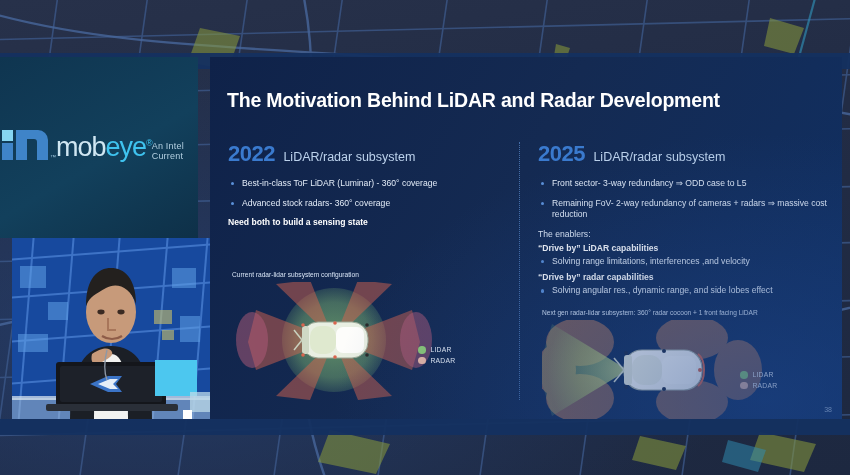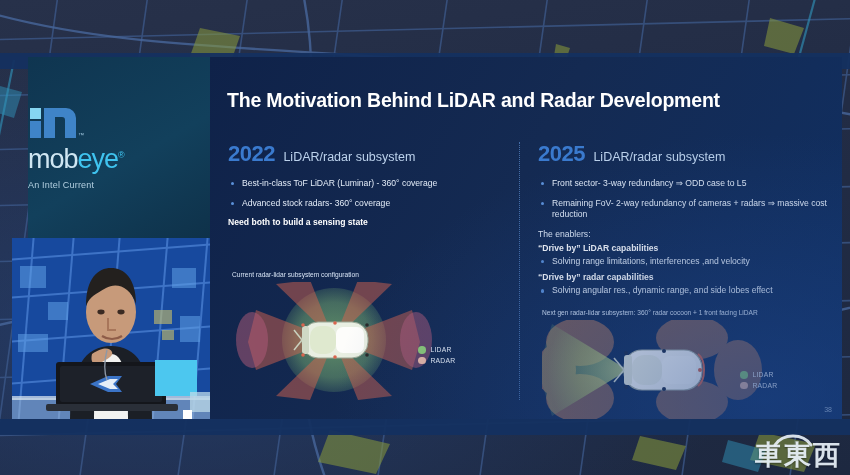--- a/index.html
+++ b/index.html
@@ -96,25 +96,25 @@
   .lg-left  { left: 186px; top: 75px; }
   .lg-right { left: 198px; top: 62px; }
 
   .page-no {
     position: absolute; right: 10px; bottom: 6px;
     font-size: 7px; color: #9fb4d0;
   }
 
   
   .logo-card {
-    position: absolute; left: 28px; top: 57px;
+    position: absolute; left: 0; top: 57px;
     width: 198px; height: 181px;
     background: linear-gradient(150deg,#0f3550 0%, #12405c 55%, #0e3048 100%);
-    display: flex; flex-direction: column;
-    align-items: flex-start; justify-content: center;
+    display: flex; 
+    align-items: center; justify-content: center;
   }
   .me-mark { position: relative; width: 56px; height: 34px; margin-bottom: 6px; }
   .me-word {
     font-size: 27px; font-weight: 300; letter-spacing: -1px;
     line-height: 1; white-space: nowrap;
   }
   .me-word .mob { color: #cfe6f2; }
   .me-word .eye { color: #3fc3ef; }
   .me-word .reg { font-size: 9px; vertical-align: super; color: #3fc3ef; }
   .me-tag { font-size: 9px; color: #b3cfe0; margin-top: 7px; letter-spacing: .2px; }
@@ -417,20 +417,14 @@
         <div class="legend-row">
           <span class="legend-dot" style="background:#e9b9a7"></span>
           <span class="legend-label">RADAR</span>
         </div>
       </div>
     </div>
 
     <div class="page-no">38</div>
   </div>
 
-  <div class="watermark">
-    <svg class="wm-arc" width="40" height="14" viewBox="0 0 40 14">
-      <path d="M2 12 C10 0 30 0 38 12" fill="none" stroke="#eaf2fa" stroke-width="3" stroke-linecap="round" opacity=".9"></path>
-    </svg>
-    <div class="wm-text">車東西</div>
-  </div>
 
 </div>
 
 </body></html>

